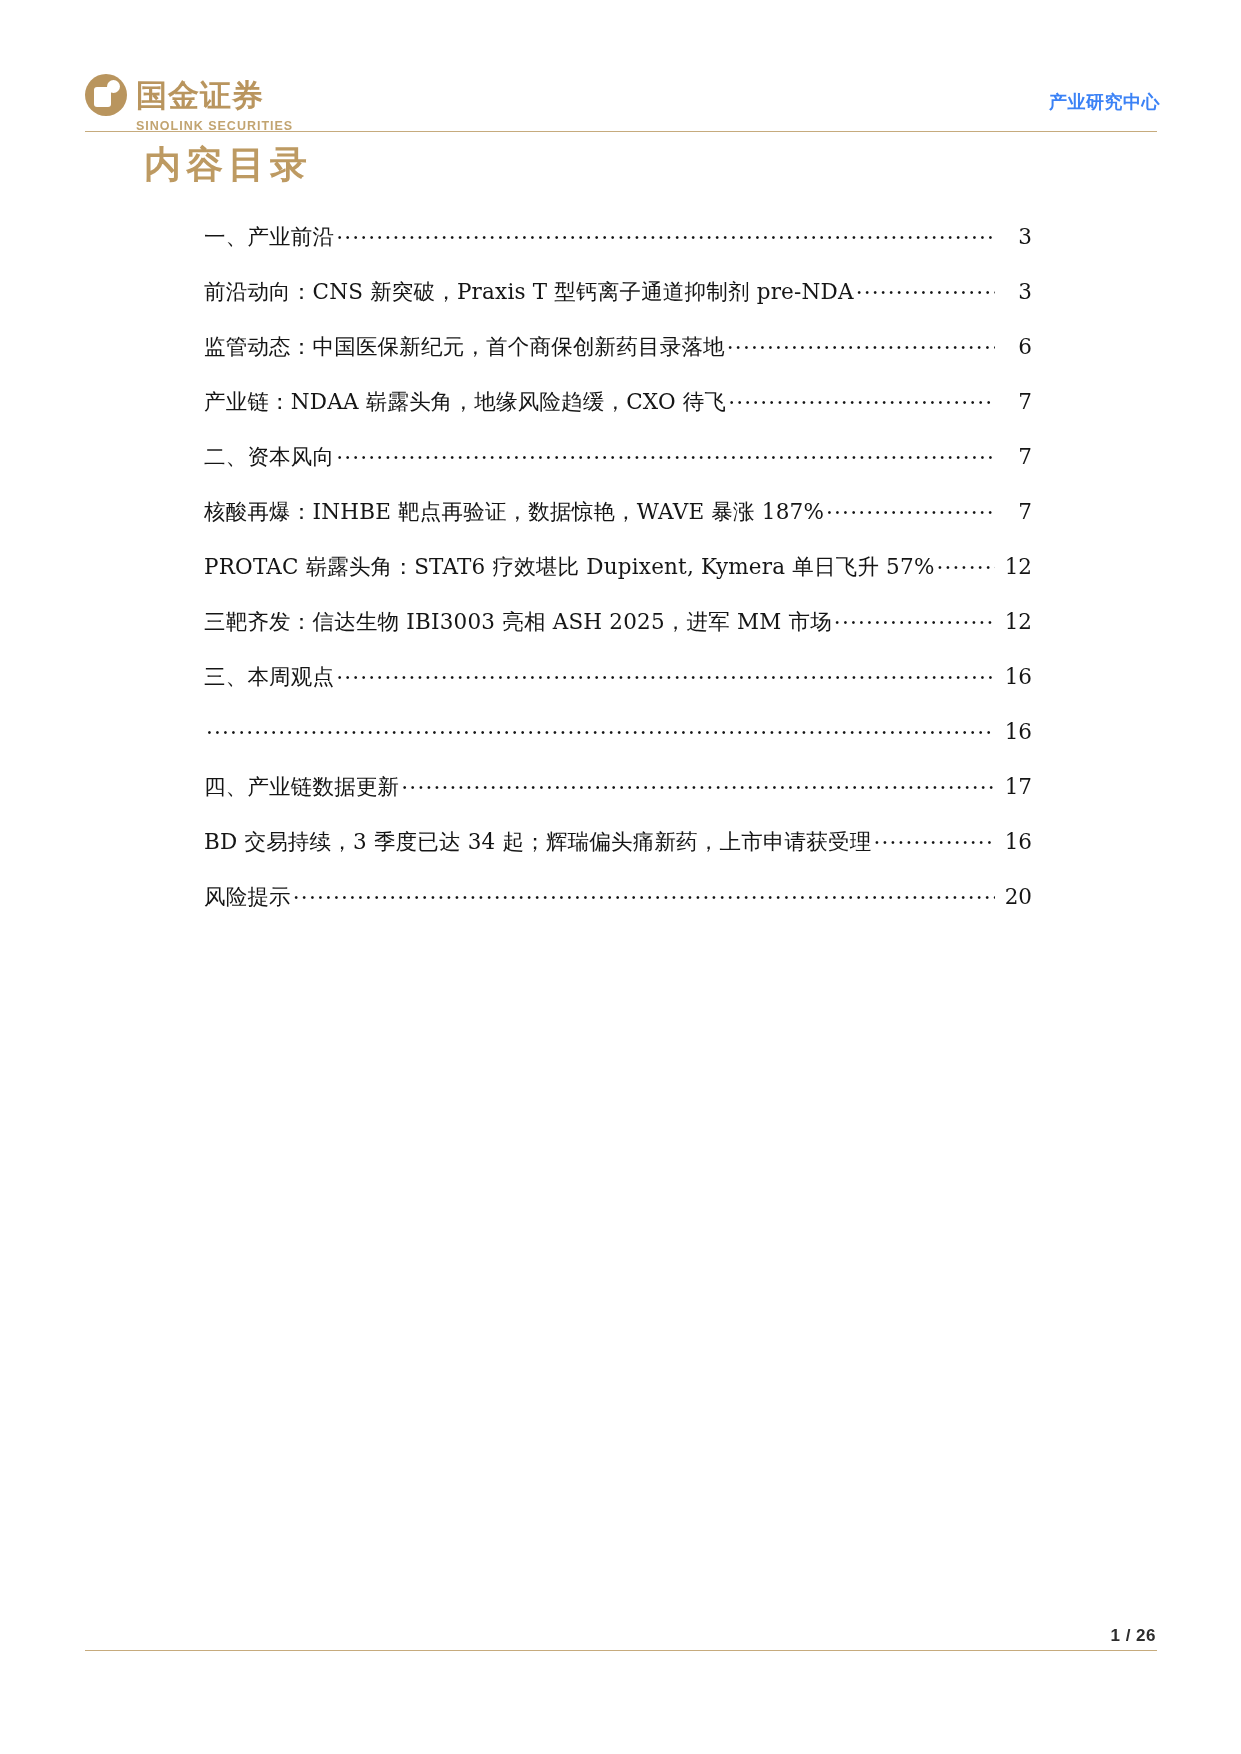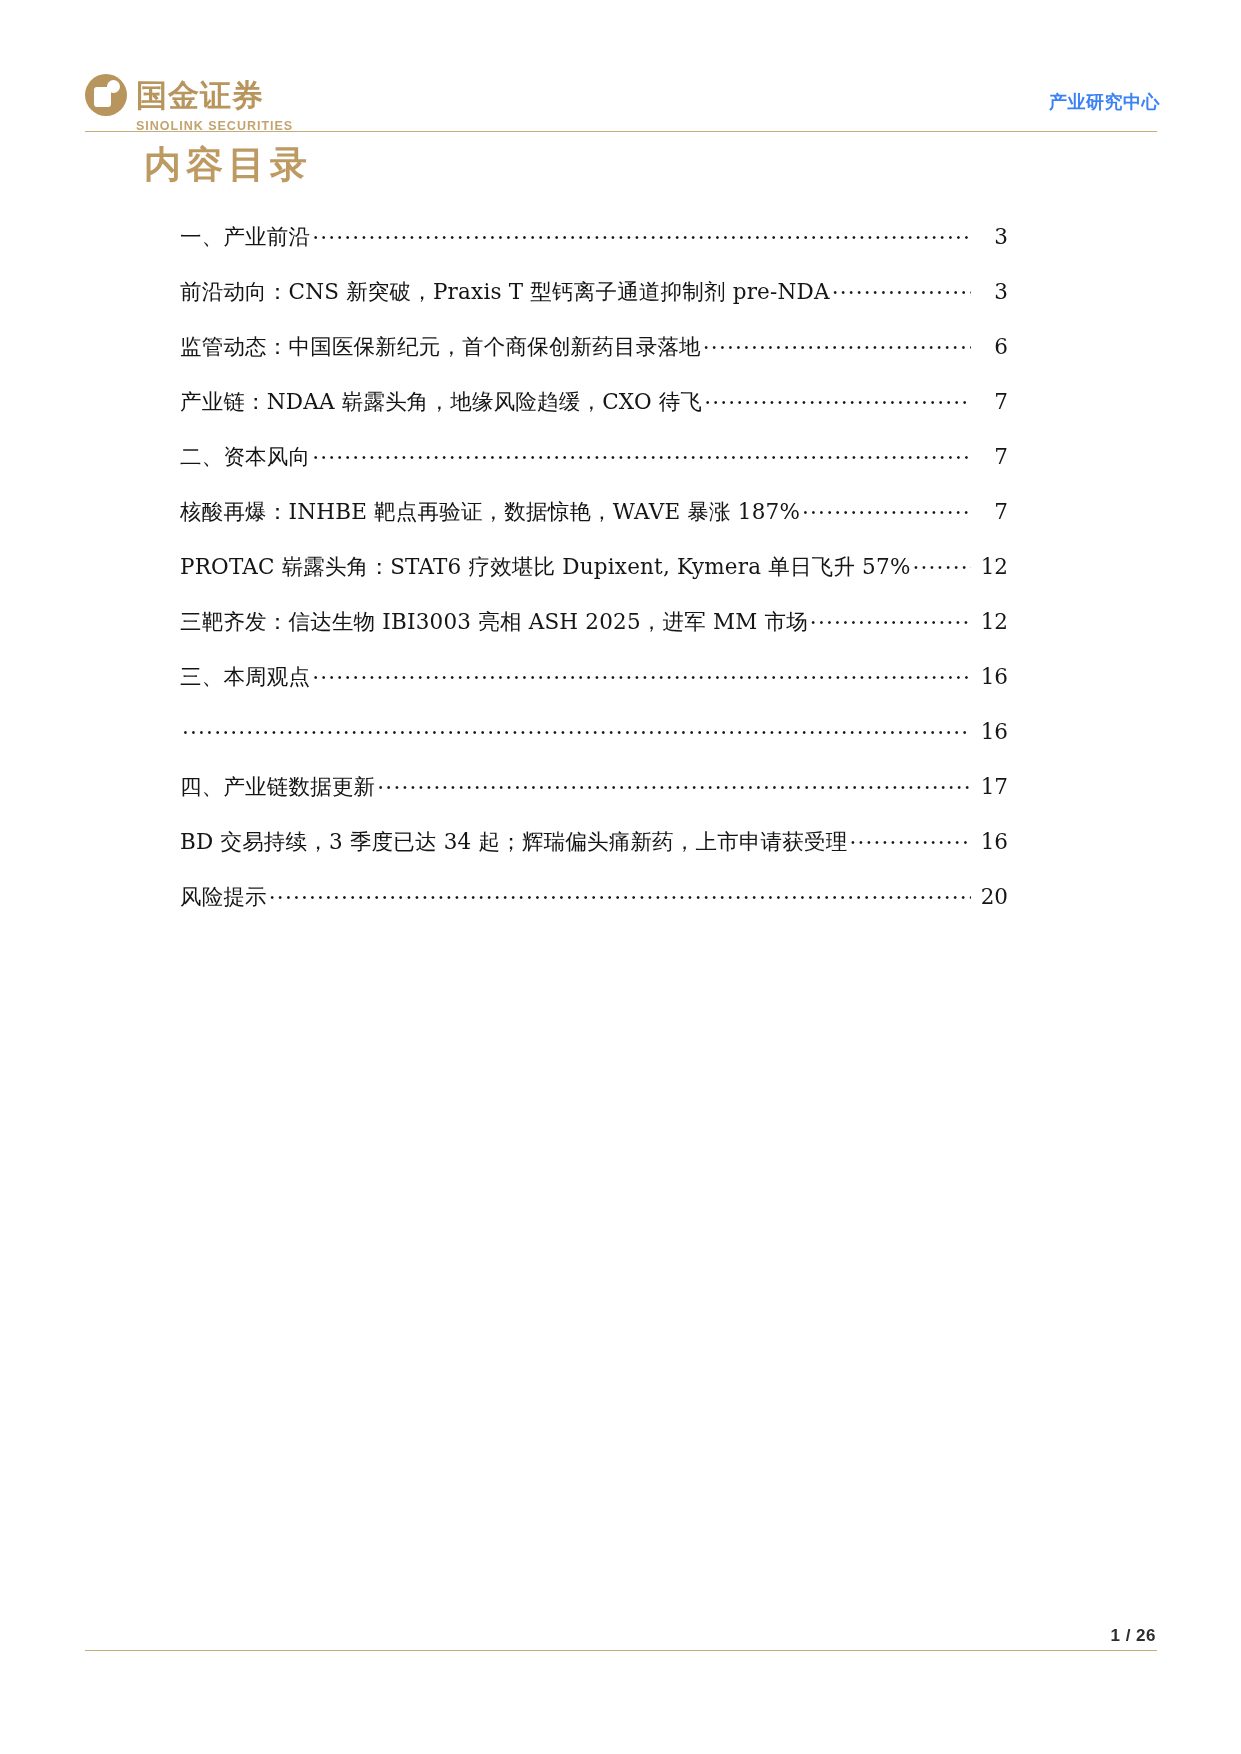--- a/index.html
+++ b/index.html
@@ -113,21 +113,21 @@
     font-weight: bold;
     letter-spacing: 5px;
     color: #bd9a62;
     line-height: 1.2;
     margin-left: 36px;
   }
 
   
   .toc-list {
     position: absolute;
-    left: 180px;
+    left: 204px;
     top: 222px;
     width: 828px;
   }
   .toc-row {
     display: flex;
     align-items: baseline;
     width: 100%;
     height: 55px;
     font-size: 21.5px;
     color: #151515;

